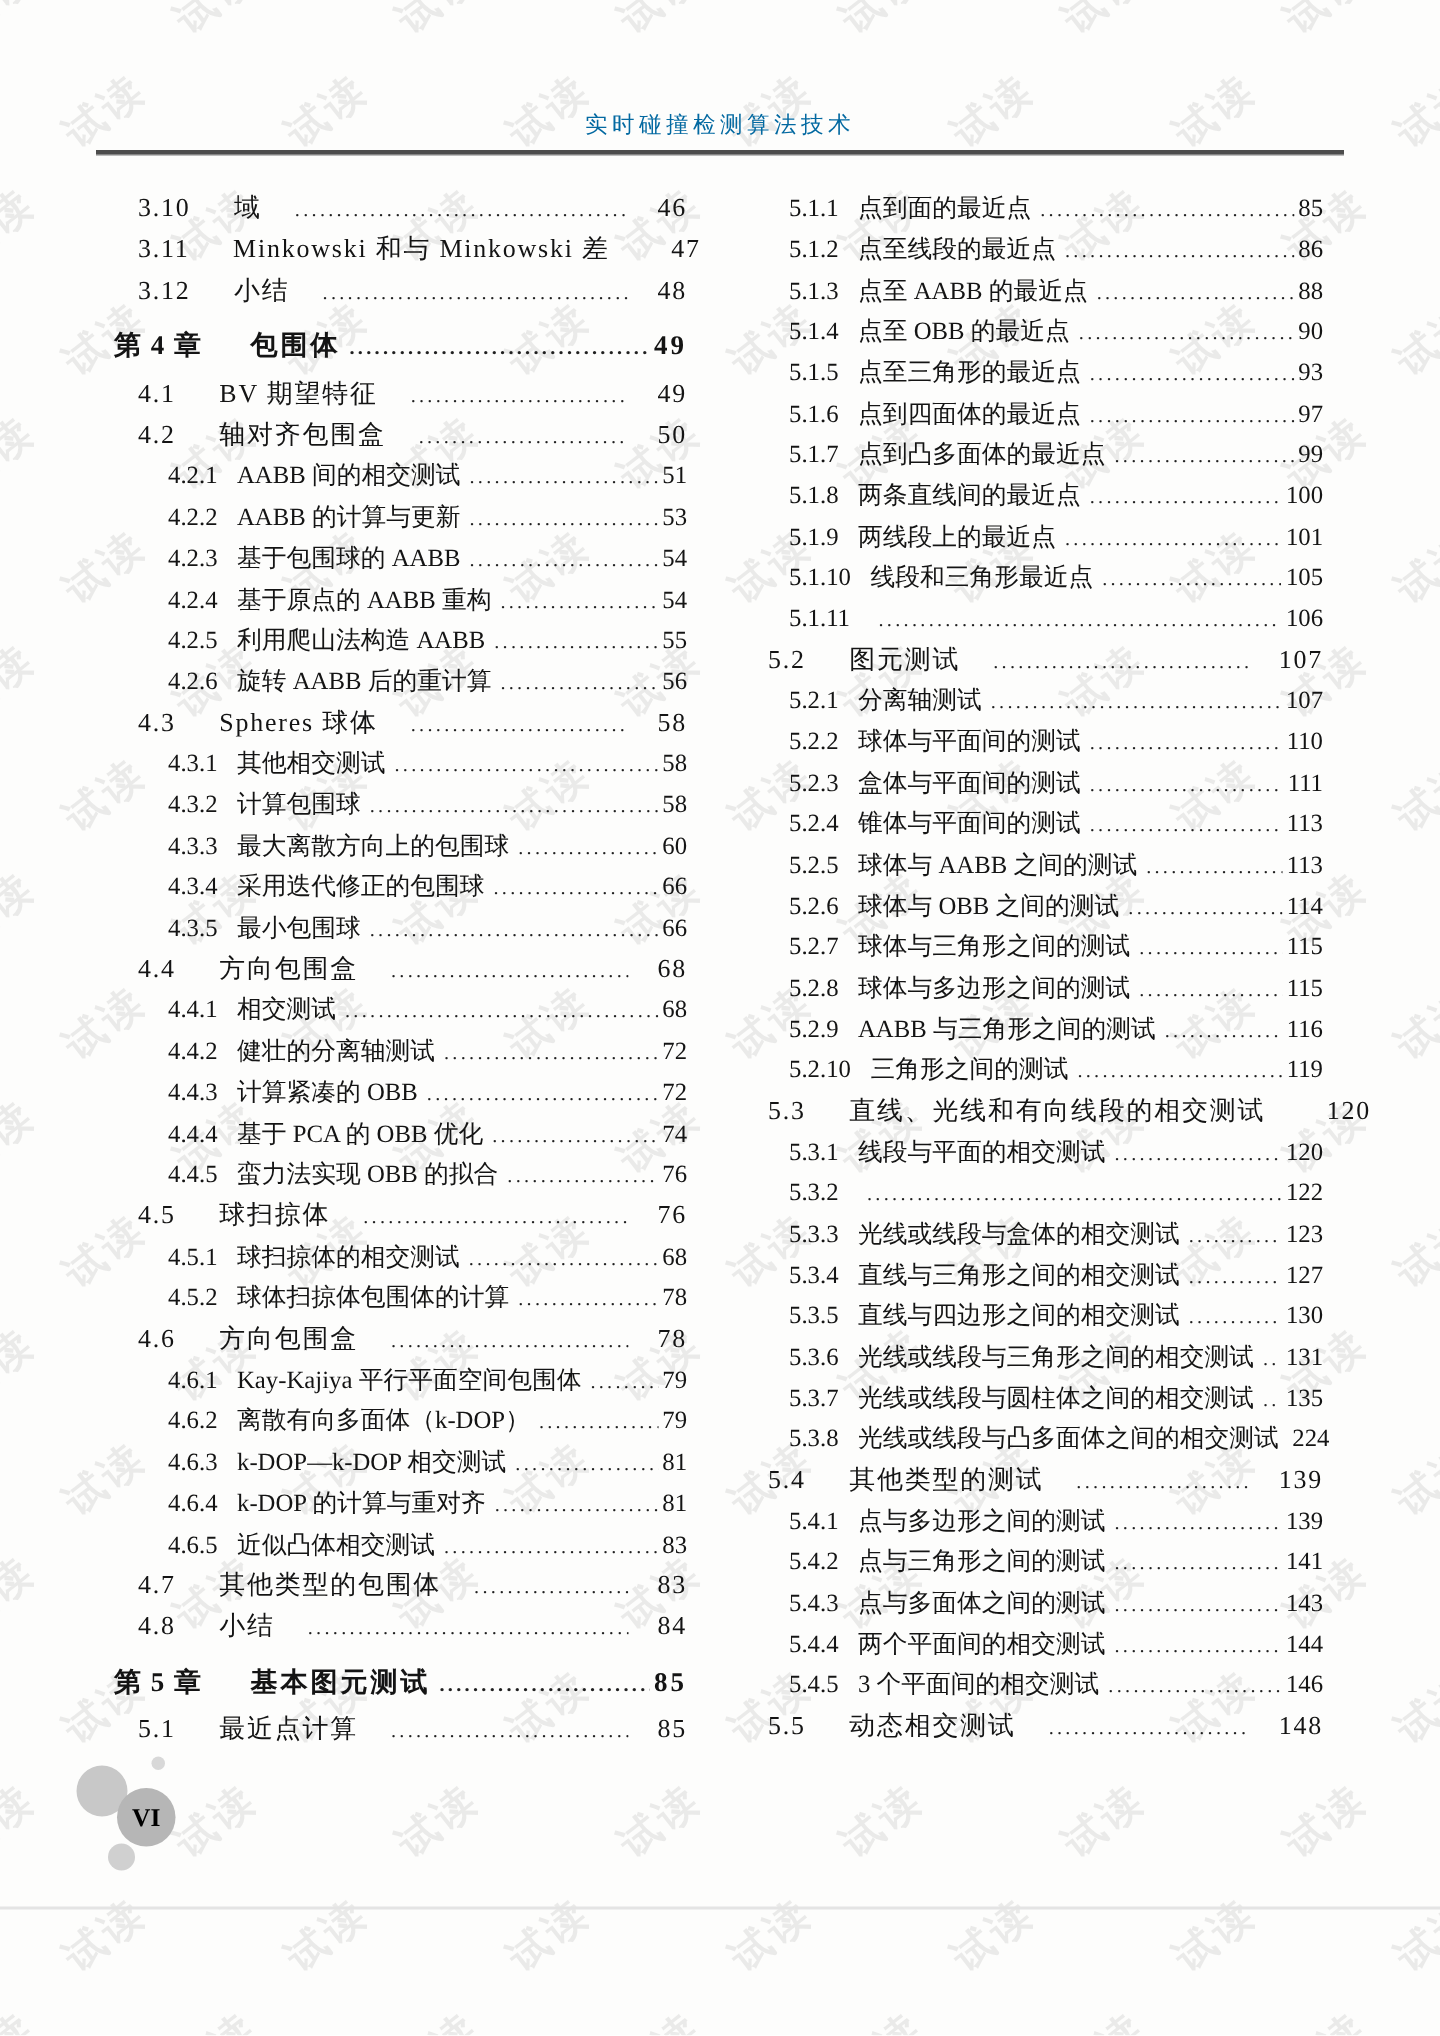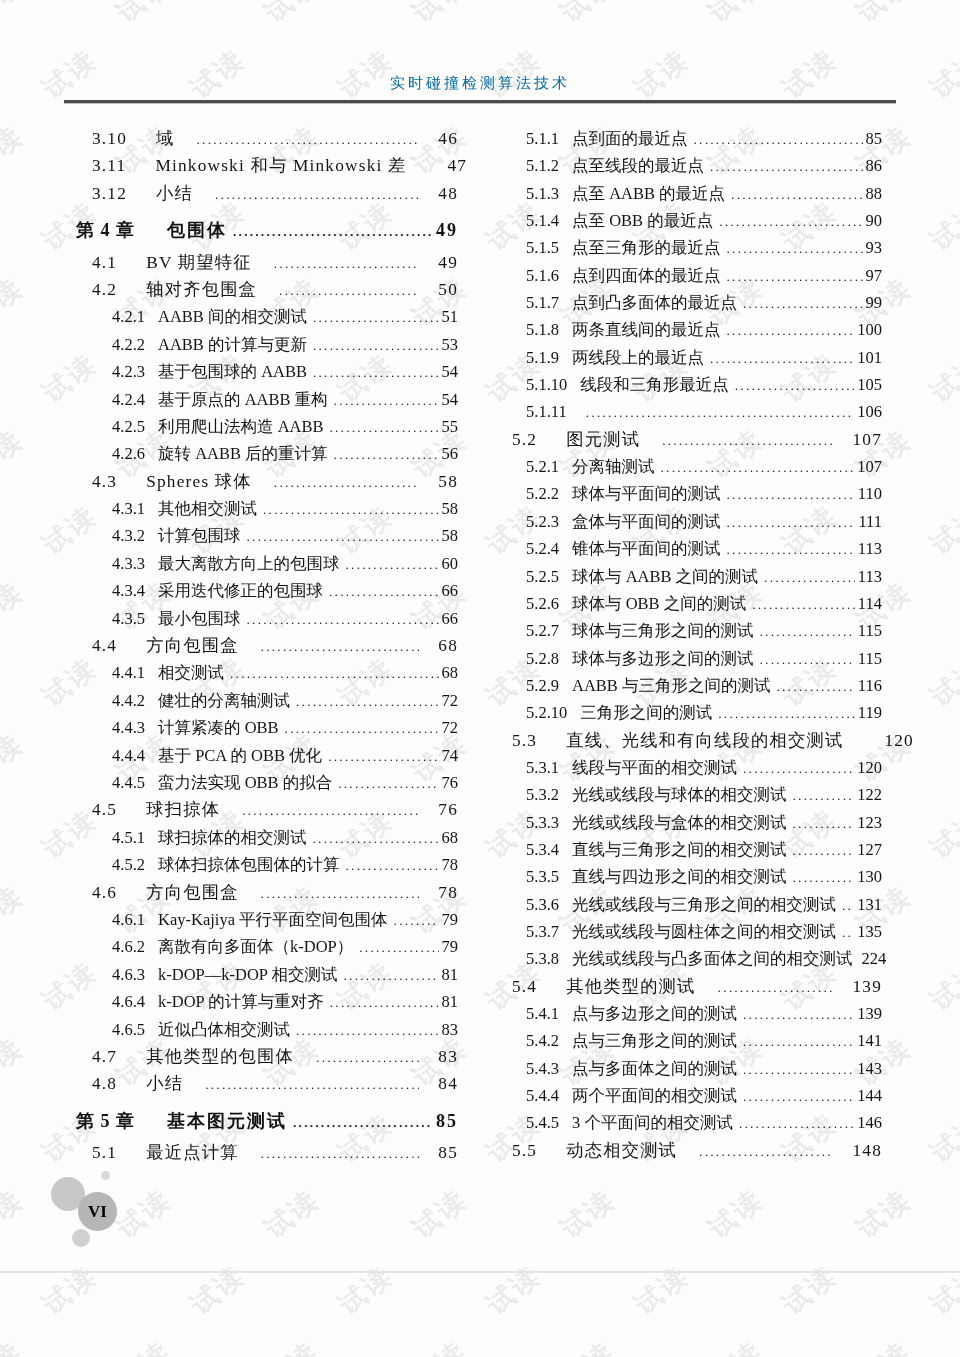--- a/index.html
+++ b/index.html
@@ -554,21 +554,20 @@
         <span class="pg">120</span>
       </div>
       <div class="entry lvl3">
         <span class="num">5.3.1</span>
         <span class="title">线段与平面的相交测试</span>
         <span class="dots">........................................................................................................................</span>
         <span class="pg">120</span>
       </div>
       <div class="entry lvl3">
         <span class="num">5.3.2</span>
-        <span class="title">光线或线段与球体的相交测试</span>
         <span class="dots">........................................................................................................................</span>
         <span class="pg">122</span>
       </div>
       <div class="entry lvl3">
         <span class="num">5.3.3</span>
         <span class="title">光线或线段与盒体的相交测试</span>
         <span class="dots">........................................................................................................................</span>
         <span class="pg">123</span>
       </div>
       <div class="entry lvl3">

